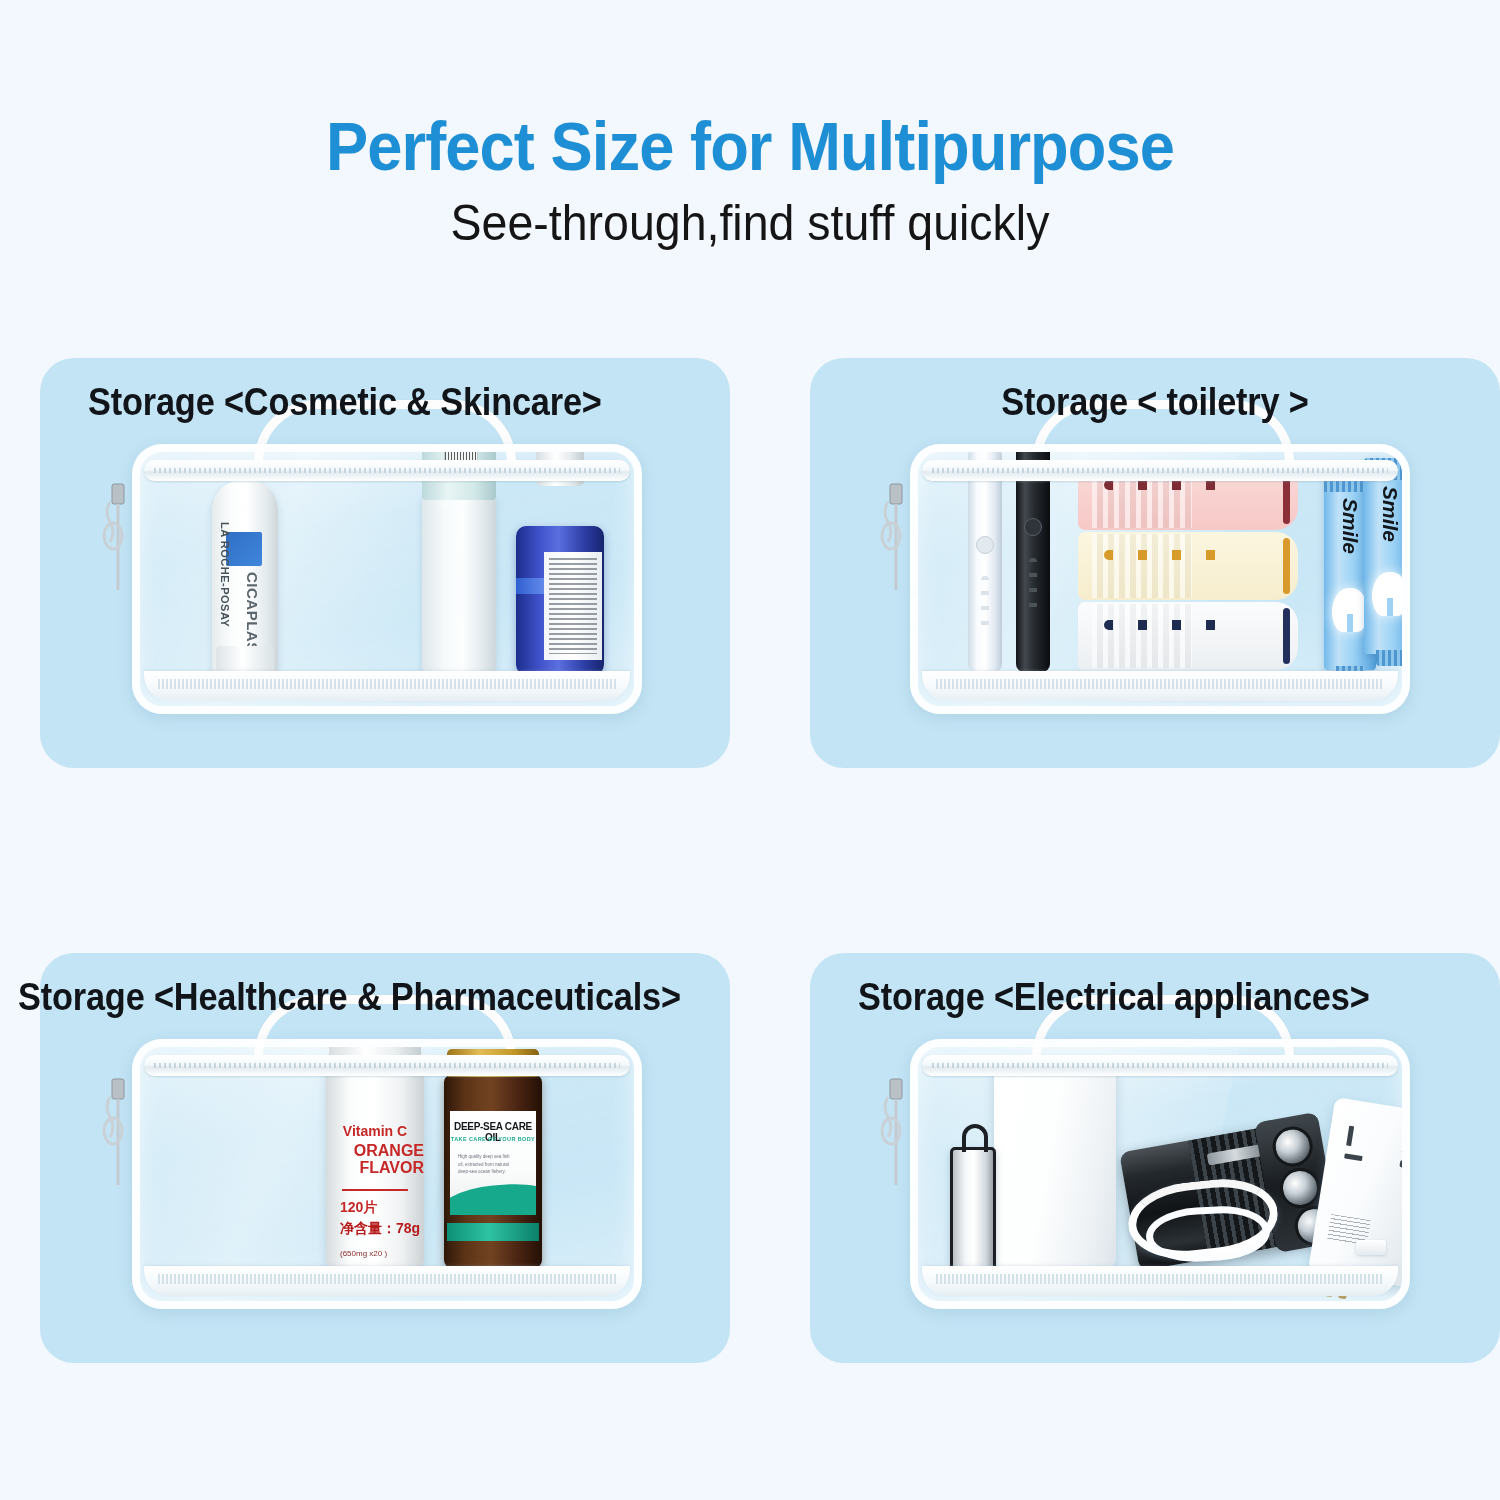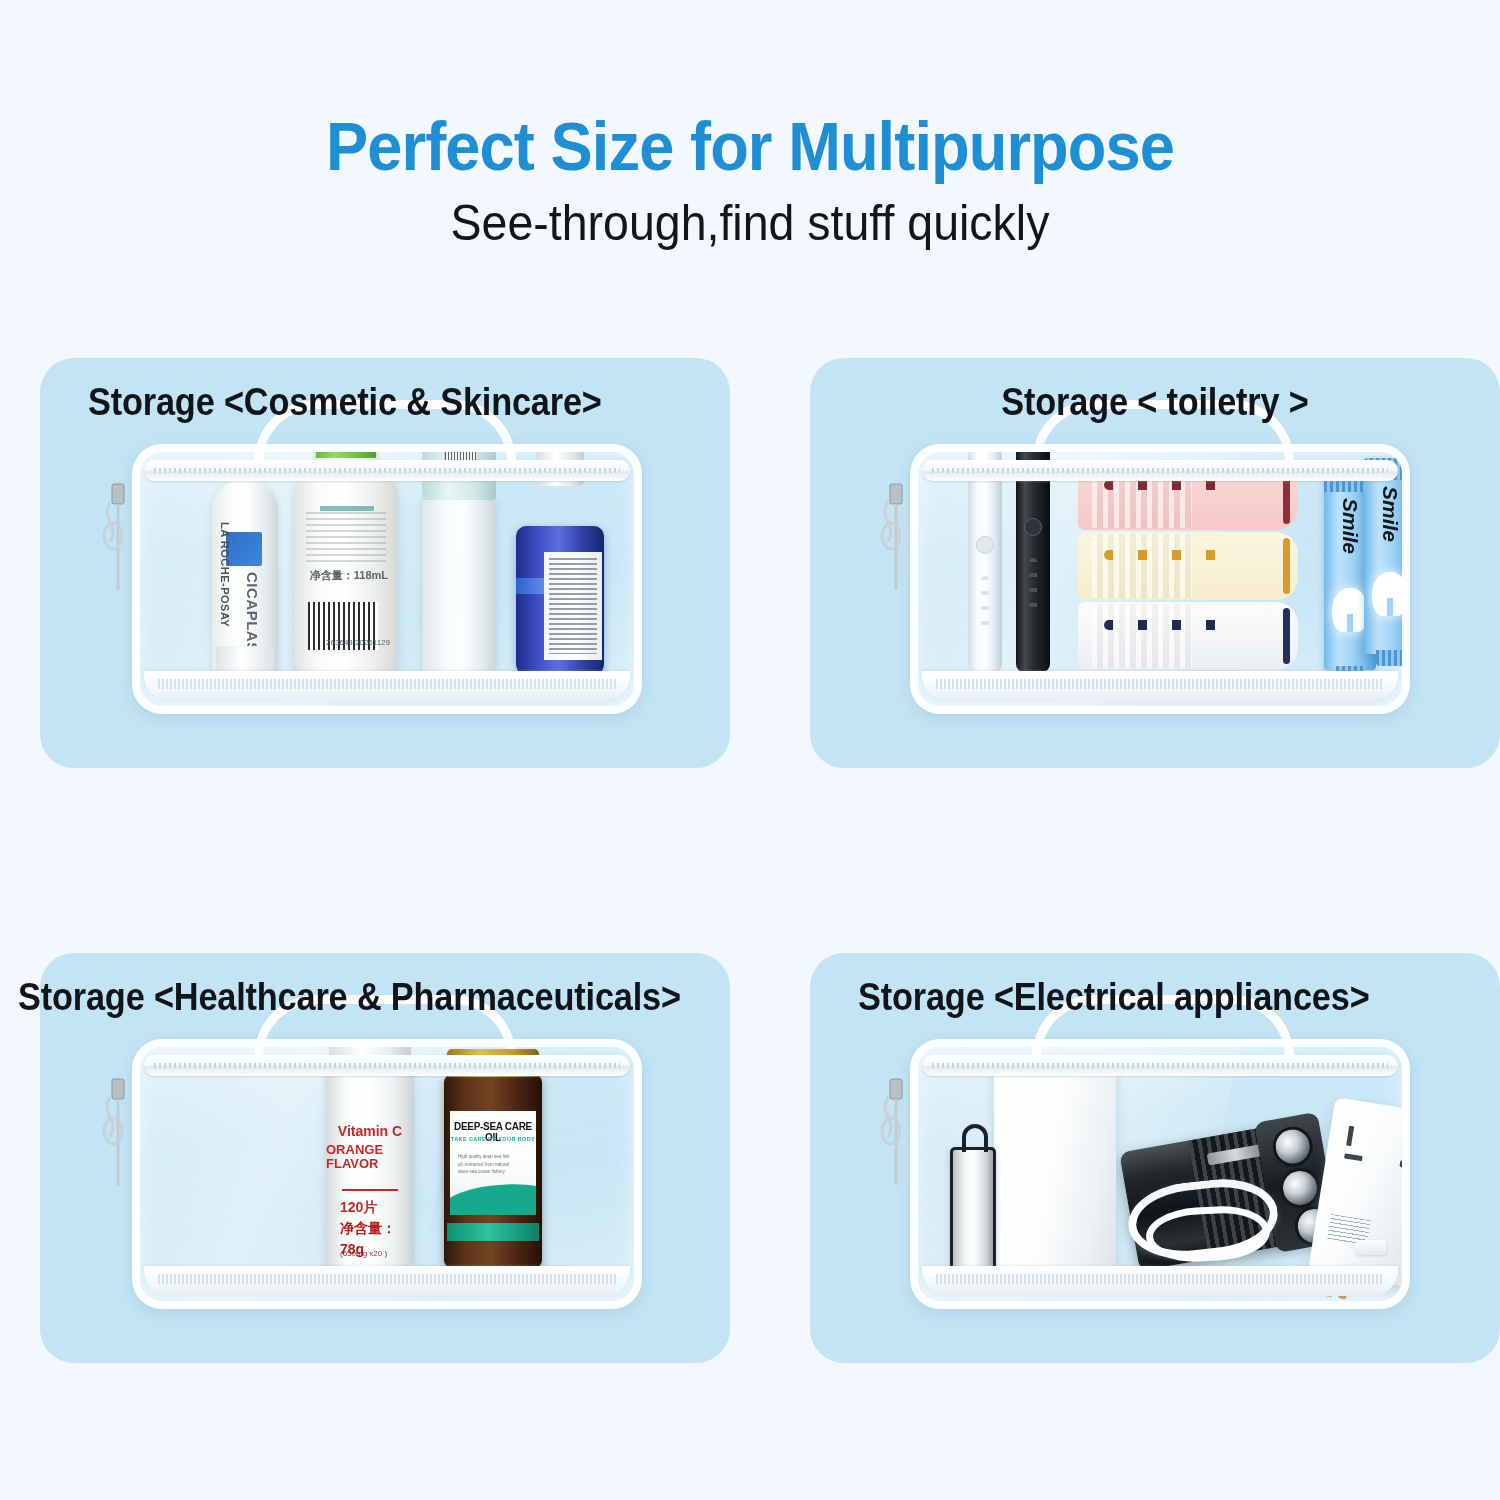--- a/index.html
+++ b/index.html
@@ -354,33 +354,33 @@
     font-size:6px; color:#5e5134; letter-spacing:1px;
   }
   .amber .emblem {
     position:absolute; top:42px; left:50%; transform:translateX(-50%);
     width:26px; height:26px; border-radius:50%;
     background: radial-gradient(circle at 40% 35%, #c8b47d, #a8946010);
     opacity:.8;
   }
 
   .vitc {
-    left: 172px; width: 88px; height: 200px;
+    left: 172px; width: 98px; height: 200px;
     background: linear-gradient(90deg,#d6dbdd 0%,#fbfdfd 24%,#ffffff 50%,#eef1f2 78%,#cbd1d4 100%);
     box-shadow: 0 3px 8px rgba(120,150,170,.3);
   }
   .vitc .cap { background: linear-gradient(90deg,#d8dee0,#ffffff 40%,#e9eeef 72%,#c6ced1); }
   .vitc .greenring {
     position:absolute; top:-6px; left:3px; right:3px; height:9px;
     background: linear-gradient(90deg,#0f9f7e,#3ed3ac 45%,#0d9279);
   }
   .vitc .t1 { position:absolute; top:54px; left:0; right:0; text-align:center;
               font-size:14px; font-weight:bold; color:#c62828; }
-  .vitc .t2 { position:absolute; top:74px; left:0; right:0; text-align:left;
-              font-size:13px; font-weight:bold; color:#c62828; line-height:1.04; }
+  .vitc .t2 { position:absolute; top:74px; left:0; right:0; text-align:right;
+              font-size:16px; font-weight:bold; color:#c62828; line-height:1.04; }
   .vitc .rule { position:absolute; top:120px; left:16px; right:16px; height:2px; background:#c62828; }
   .vitc .t3 { position:absolute; top:128px; left:14px; font-size:14px; font-weight:bold; color:#c62828; line-height:1.5;}
   .vitc .t3 .cn { color:#b71c1c; }
   .vitc .t4 { position:absolute; top:164px; left:14px; font-size:8px; color:#8d2b2b;margin-top:16px; }
 
   .fish {
     left: 290px; width: 98px; height: 194px;
     background: linear-gradient(90deg,#2d1708 0%,#5d3417 22%,#724322 48%,#472211 78%,#23100５ 100%);
     background: linear-gradient(90deg,#2d1708 0%,#5d3417 22%,#724322 48%,#472211 78%,#231005 100%);
     box-shadow: 0 3px 8px rgba(70,45,20,.42);
@@ -548,30 +548,20 @@
 
           <div class="contents">
 
             <div class="it tube-lrp">
               <div class="blue"></div>
               <div class="vtxt brand">LA ROCHE-POSAY</div>
               <div class="vtxt prod">CICAPLAST</div>
               <div class="cap"></div>
             </div>
 
-            <div class="it bot-green">
-              <div class="cap"></div>
-              <div class="neck"></div>
-              <div class="lbl-teal"></div>
-              <div class="lbl-lines"></div>
-              <div class="ml-txt">净含量：118mL</div>
-              <div class="barcode"></div>
-              <div class="lotnum">263648
-20261129</div>
-            </div>
 
             <div class="it bot-frost">
               <div class="cap"></div>
               <div class="tag"></div>
             </div>
 
             <div class="it bot-blue">
 
               <div class="ring"></div>
               <div class="pump"></div>

